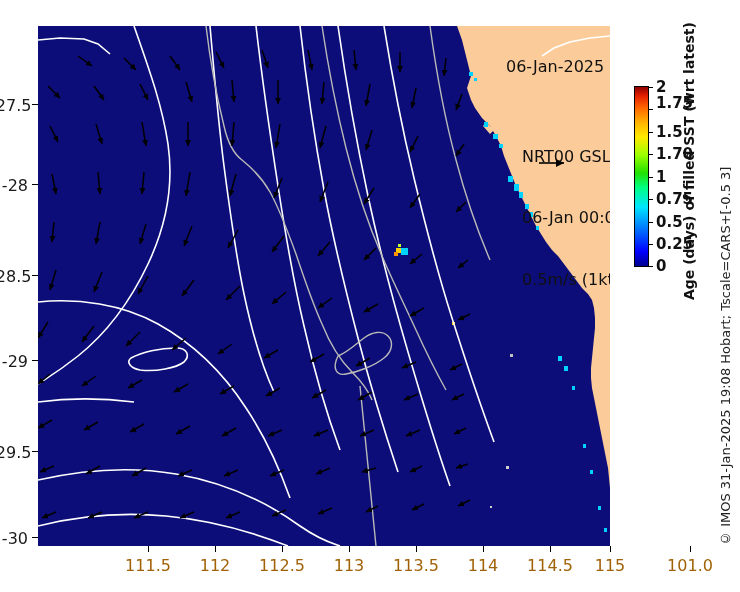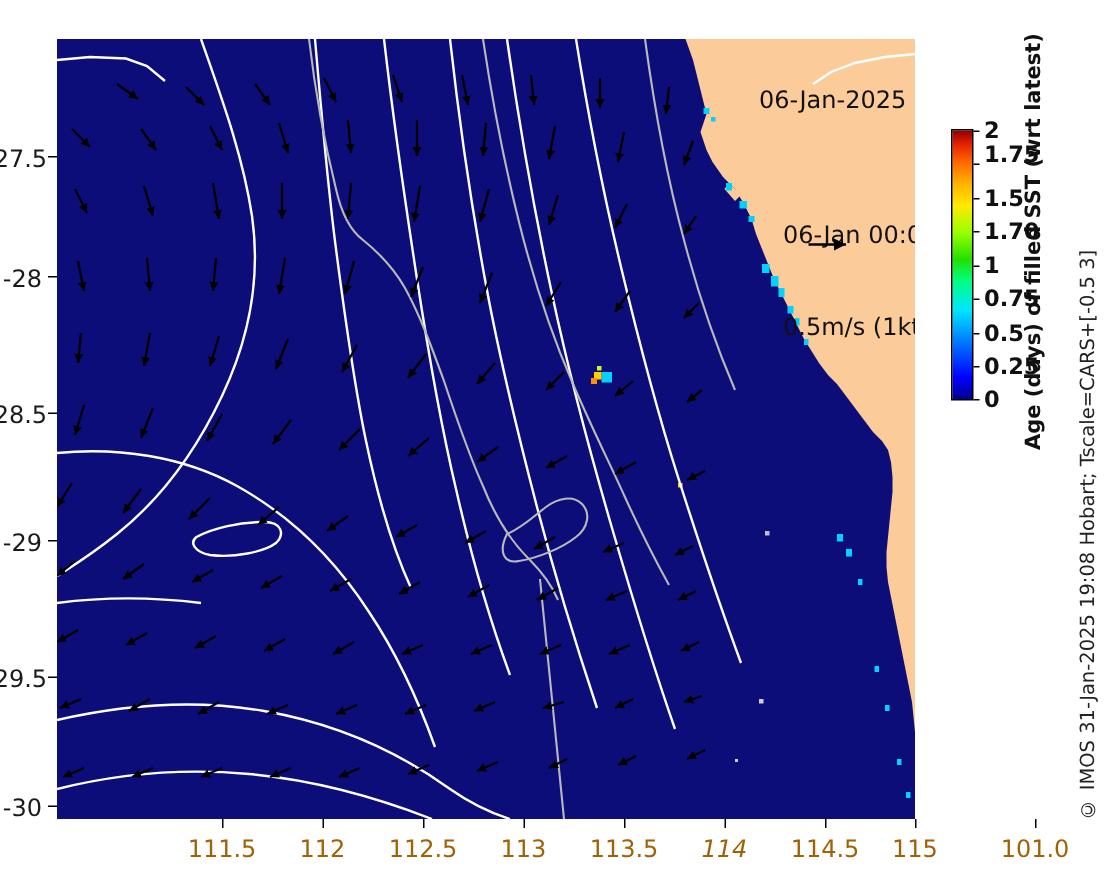--- a/index.html
+++ b/index.html
@@ -298,20 +298,21 @@
         <path d="M294,482 L280,488"></path>
           <path d="M340,480 L328,486"></path>
           <path d="M386,478 L374,484"></path>
         <path d="M432,474 L420,480"></path>
       </g>
     </svg>
 
     <div class="ann" id="datestamp">06-Jan-2025 12Z</div>
 
     <div class="ann" id="gsl-block">
+      <div>NRT00 GSL</div>
       <div>06-Jan 00:00Z</div>
       <div>0.5m/s (1kt 6h)</div>
     </div>
 
     <svg id="arrow-scale" viewBox="0 0 34 12">
       <defs>
         <marker id="ah2" markerWidth="6" markerHeight="6" refX="5" refY="2.5" orient="auto" markerUnits="strokeWidth">
           <path d="M0,0 L5,2.5 L0,5 z" fill="#000"></path>
         </marker>
       </defs>
@@ -329,21 +330,21 @@
     <div class="tick h" style="left:483px;top:546px;"></div>
     <div class="tick h" style="left:550px;top:546px;"></div>
     <div class="tick h" style="left:610px;top:546px;"></div>
     <div class="tick h" style="left:690px;top:546px;"></div>
 
     <div class="xlabel" style="left:108px;width:80px;">111.5</div>
     <div class="xlabel" style="left:175px;width:80px;">112</div>
     <div class="xlabel" style="left:242px;width:80px;">112.5</div>
     <div class="xlabel" style="left:309px;width:80px;">113</div>
     <div class="xlabel" style="left:376px;width:80px;">113.5</div>
-    <div class="xlabel" style="left:443px;width:80px;font-style:italic;">114</div>
+    <div class="xlabel" style="left:443px;width:80px;">114</div>
     <div class="xlabel" style="left:510px;width:80px;">114.5</div>
     <div class="xlabel" style="left:570px;width:80px;">115</div>
     <div class="xlabel" style="left:650px;width:80px;">101.0</div>
   </div>
 
   <div id="y-axis">
     <div class="tick v" style="left:32px;top:104px;"></div>
     <div class="tick v" style="left:32px;top:184px;"></div>
     <div class="tick v" style="left:32px;top:275px;"></div>
     <div class="tick v" style="left:32px;top:360px;"></div>

